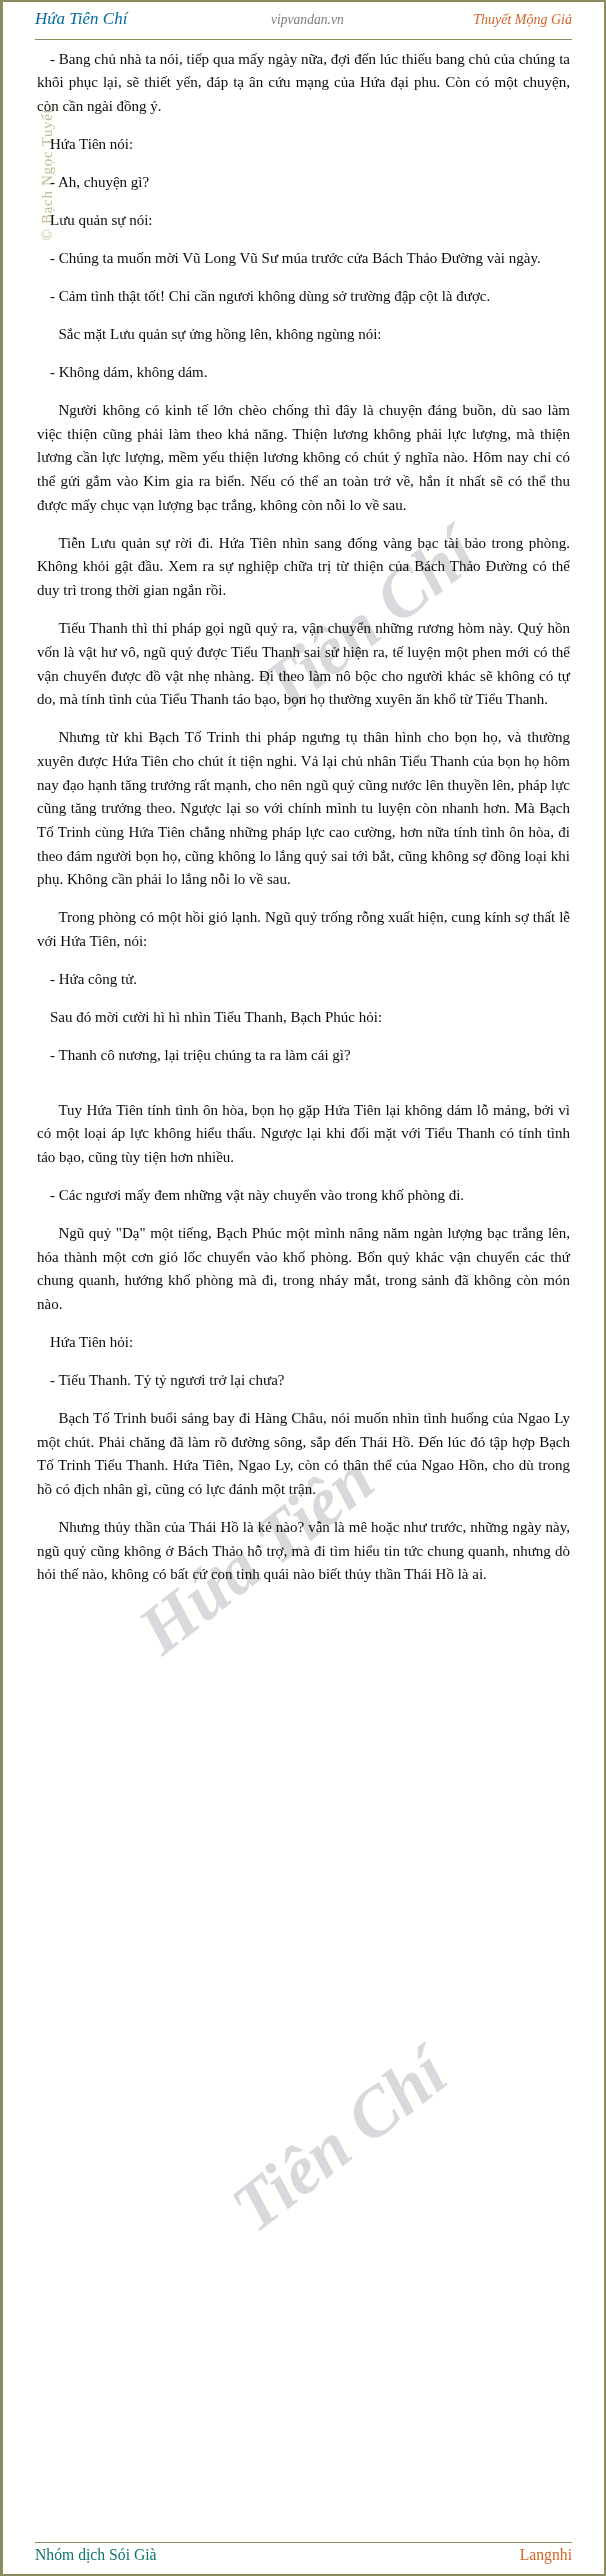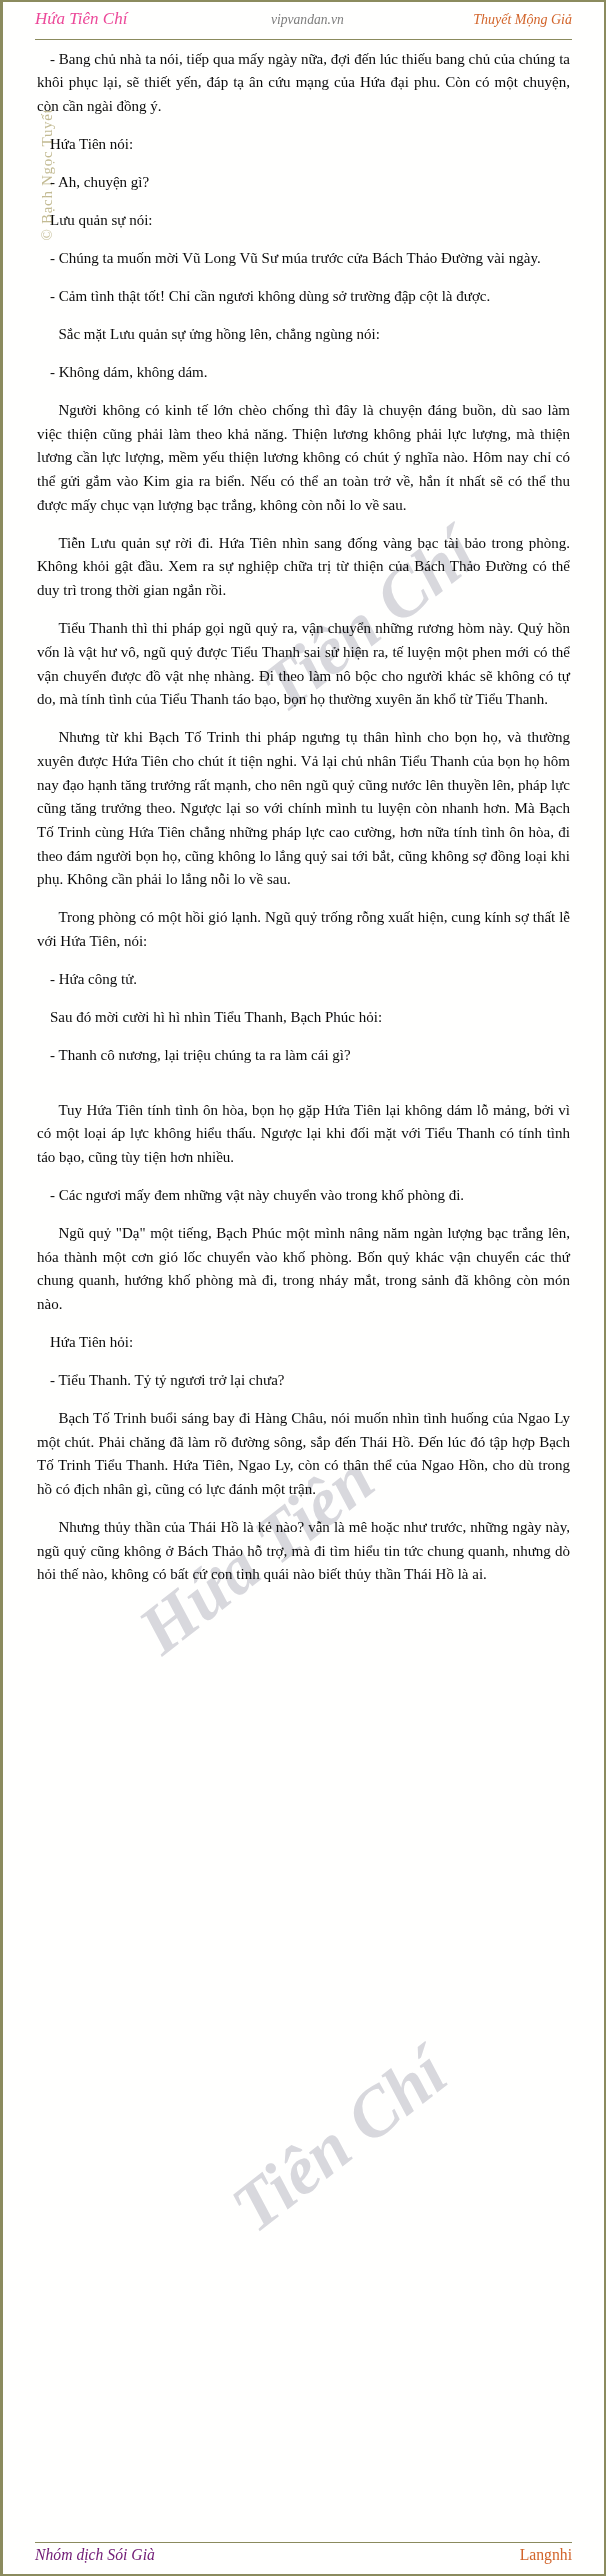--- a/index.html
+++ b/index.html
@@ -34,21 +34,21 @@
   }
   .header-row {
     display: flex;
     align-items: baseline;
     justify-content: space-between;
     height: 28.5px;
   }
   .hdr-left {
     font-style: italic;
     font-size: 17px;
-    color: #ec4899;
+    color: #0369a1;
     white-space: nowrap;
   }
   .hdr-center {
     font-style: italic;
     font-size: 13.6px;
     color: #7d7d7d;
     white-space: nowrap;
     margin-left: 14px;
   }
   .hdr-right {
@@ -135,23 +135,22 @@
     height: 1.4px;
     background: #8b8b5e;
     margin-bottom: 2.9px;
   }
   .ftr-row {
     display: flex;
     align-items: baseline;
     justify-content: space-between;
   }
   .ftr-left {
-    font-style: italic;
     font-size: 15.7px;
-    color: #701a75;
+    color: #0f766e;
     white-space: nowrap;
   }
   .ftr-right {
     font-size: 15.7px;
     color: #d2642a;
     white-space: nowrap;
   }
 </style>
 </head>
 <body>
@@ -173,21 +172,21 @@
     <div class="hdr-rule"></div>
   </div>
 
   <div class="content">
     <p class="dialog">- Bang chủ nhà ta nói, tiếp qua mấy ngày nữa, đợi đến lúc thiếu bang chủ của chúng ta khôi phục lại, sẽ thiết yến, đáp tạ ân cứu mạng của Hứa đại phu. Còn có một chuyện, còn cần ngài đồng ý.</p>
     <p class="speaker">Hứa Tiên nói:</p>
     <p class="dialog">- Ah, chuyện gì?</p>
     <p class="speaker">Lưu quản sự nói:</p>
     <p class="dialog">- Chúng ta muốn mời Vũ Long Vũ Sư múa trước cửa Bách Thảo Đường vài ngày.</p>
     <p class="dialog">- Cảm tình thật tốt! Chỉ cần ngươi không dùng sở trường đập cột là được.</p>
-    <p>Sắc mặt Lưu quản sự ửng hồng lên, chẳng ngùng nói:</p>
+    <p>Sắc mặt Lưu quản sự ửng hồng lên, không ngùng nói:</p>
     <p class="dialog">- Không dám, không dám.</p>
     <p>Người không có kinh tế lớn chèo chống thì đây là chuyện đáng buồn, dù sao làm việc thiện cũng phải làm theo khả năng. Thiện lương không phải lực lượng, mà thiện lương cần lực lượng, mềm yếu thiện lương không có chút ý nghĩa nào. Hôm nay chỉ có thể gửi gắm vào Kim gia ra biển. Nếu có thể an toàn trở về, hắn ít nhất sẽ có thể thu được mấy chục vạn lượng bạc trắng, không còn nỗi lo về sau.</p>
     <p>Tiễn Lưu quản sự rời đi. Hứa Tiên nhìn sang đống vàng bạc tài bảo trong phòng. Không khỏi gật đầu. Xem ra sự nghiệp chữa trị từ thiện của Bách Thảo Đường có thể duy trì trong thời gian ngắn rồi.</p>
     <p>Tiểu Thanh thì thi pháp gọi ngũ quỷ ra, vận chuyển những rương hòm này. Quỷ hồn vốn là vật hư vô, ngũ quỷ được Tiểu Thanh sai sử hiện ra, tế luyện một phen mới có thể vận chuyển được đồ vật nhẹ nhàng. Đi theo làm nô bộc cho người khác sẽ không có tự do, mà tính tình của Tiểu Thanh táo bạo, bọn họ thường xuyên ăn khổ từ Tiểu Thanh.</p>
     <p>Nhưng từ khi Bạch Tố Trinh thi pháp ngưng tụ thân hình cho bọn họ, và thường xuyên được Hứa Tiên cho chút ít tiện nghi. Vả lại chủ nhân Tiểu Thanh của bọn họ hôm nay đạo hạnh tăng trưởng rất mạnh, cho nên ngũ quỷ cũng nước lên thuyền lên, pháp lực cũng tăng trưởng theo. Ngược lại so với chính mình tu luyện còn nhanh hơn. Mà Bạch Tố Trinh cùng Hứa Tiên chẳng những pháp lực cao cường, hơn nữa tính tình ôn hòa, đi theo đám người bọn họ, cũng không lo lắng quỷ sai tới bắt, cũng không sợ đồng loại khi phụ. Không cần phải lo lắng nỗi lo về sau.</p>
     <p>Trong phòng có một hồi gió lạnh. Ngũ quỷ trống rỗng xuất hiện, cung kính sợ thất lễ với Hứa Tiên, nói:</p>
     <p class="dialog">- Hứa công tử.</p>
     <p class="speaker">Sau đó mời cười hì hì nhìn Tiểu Thanh, Bạch Phúc hỏi:</p>
     <p class="dialog gap">- Thanh cô nương, lại triệu chúng ta  ra làm cái gì?</p>
     <p>Tuy Hứa Tiên tính tình ôn hòa, bọn họ gặp Hứa Tiên lại không dám lỗ mảng, bởi vì có một loại áp lực không hiểu thấu. Ngược lại khi đối mặt với Tiểu Thanh có tính tình táo bạo, cũng tùy tiện hơn nhiều.</p>

